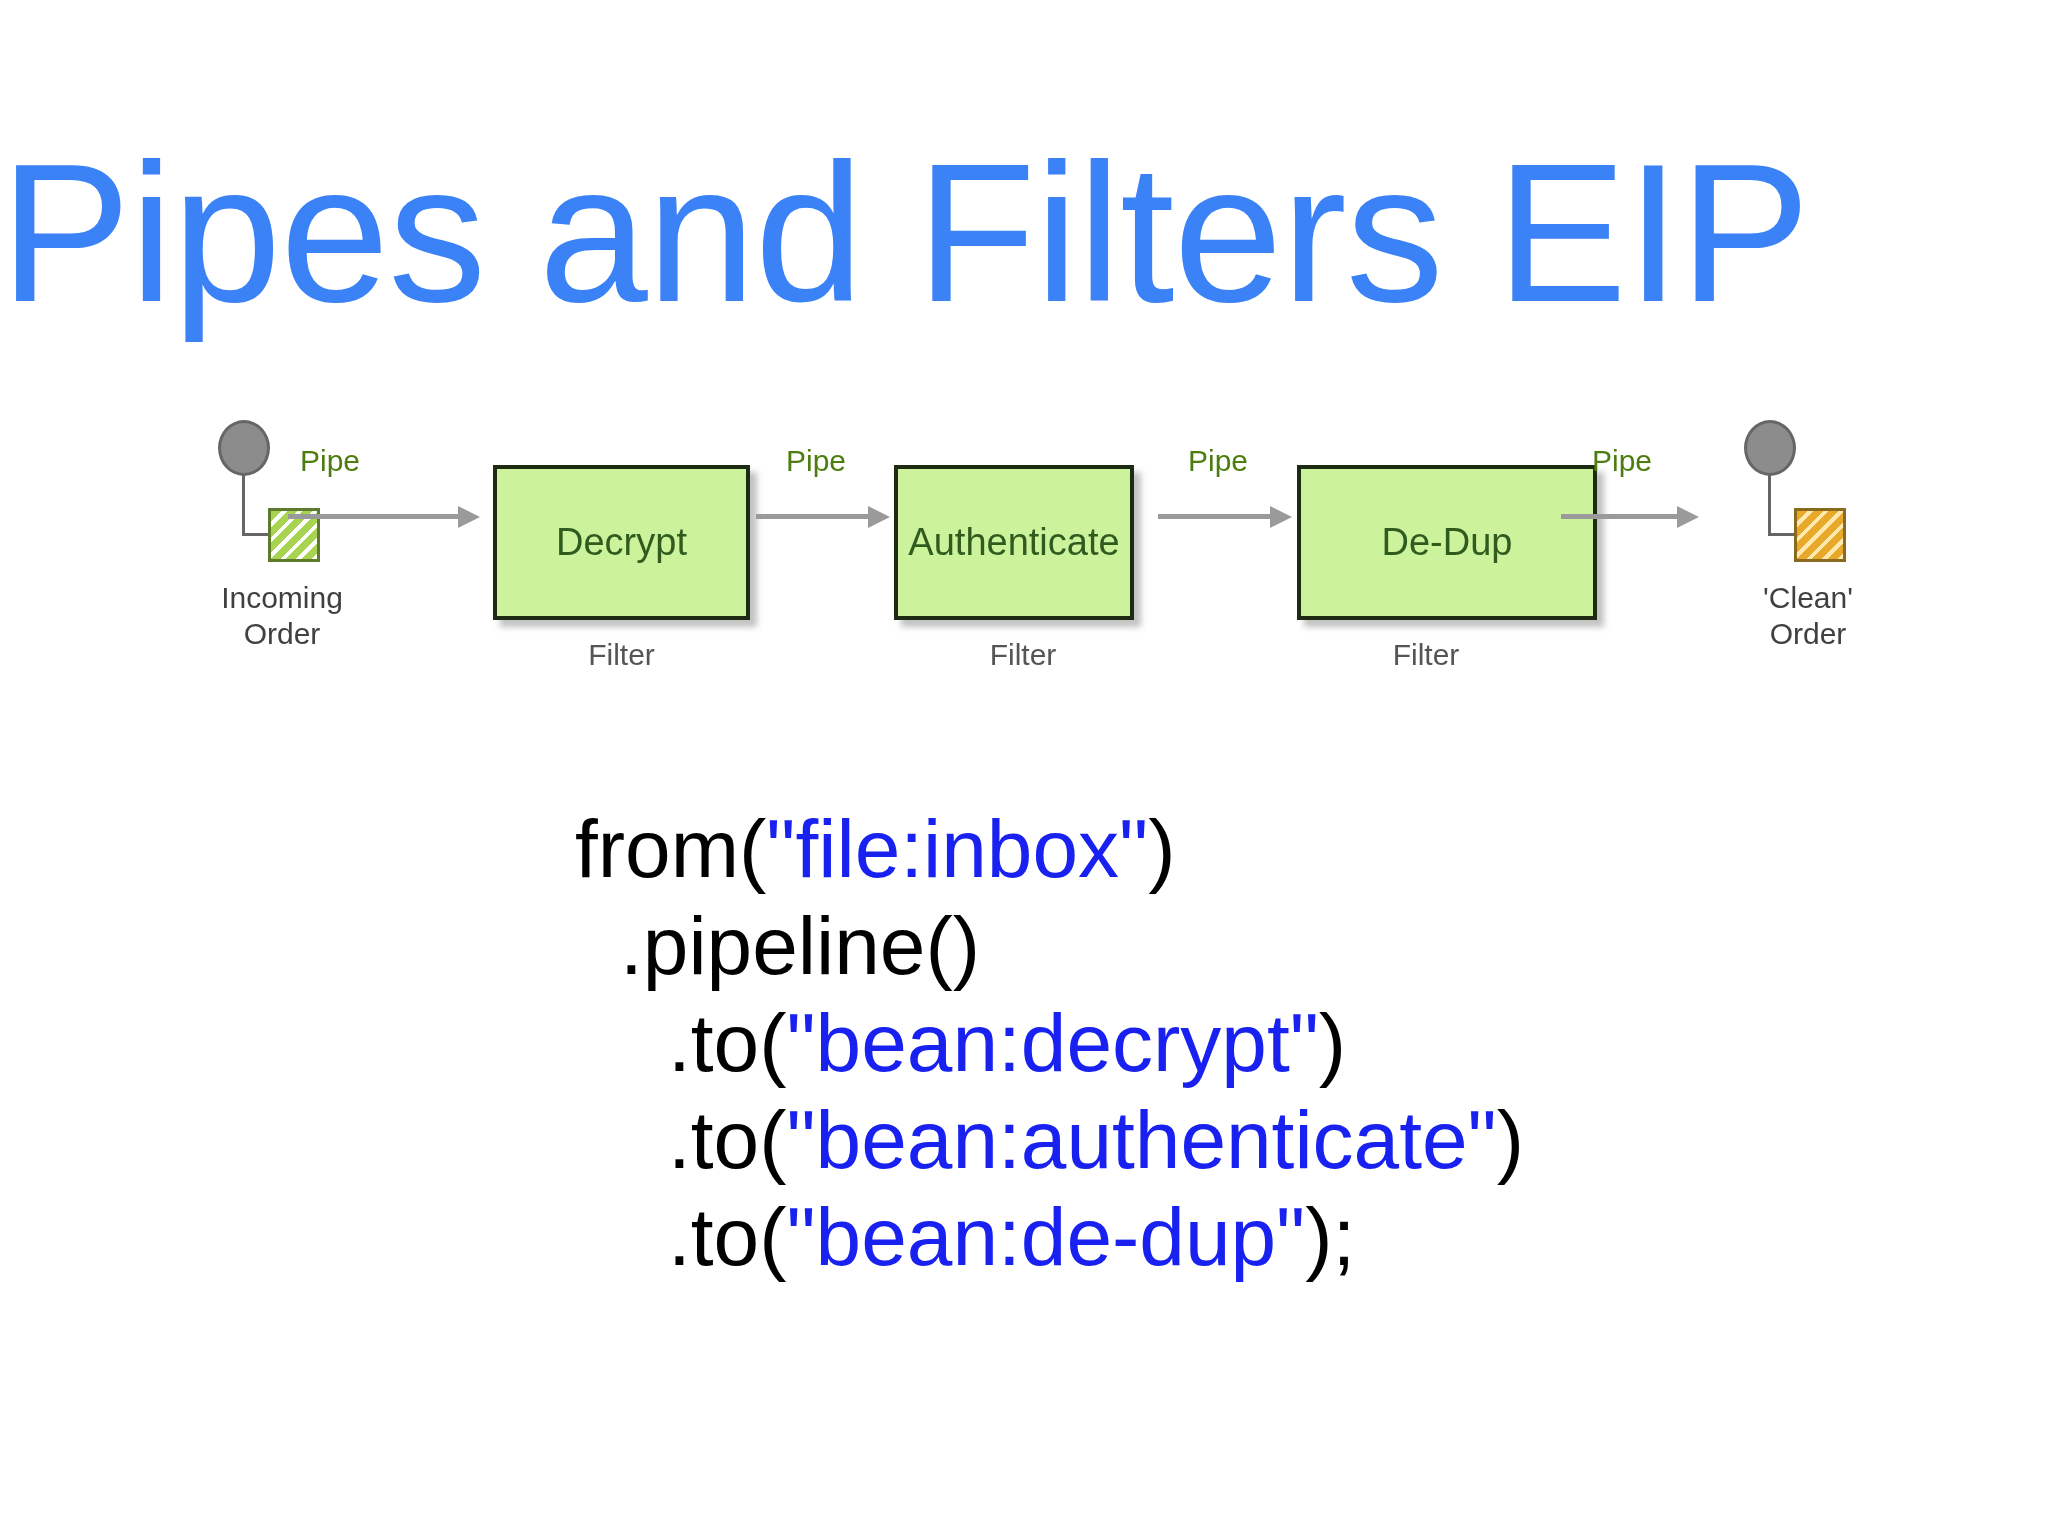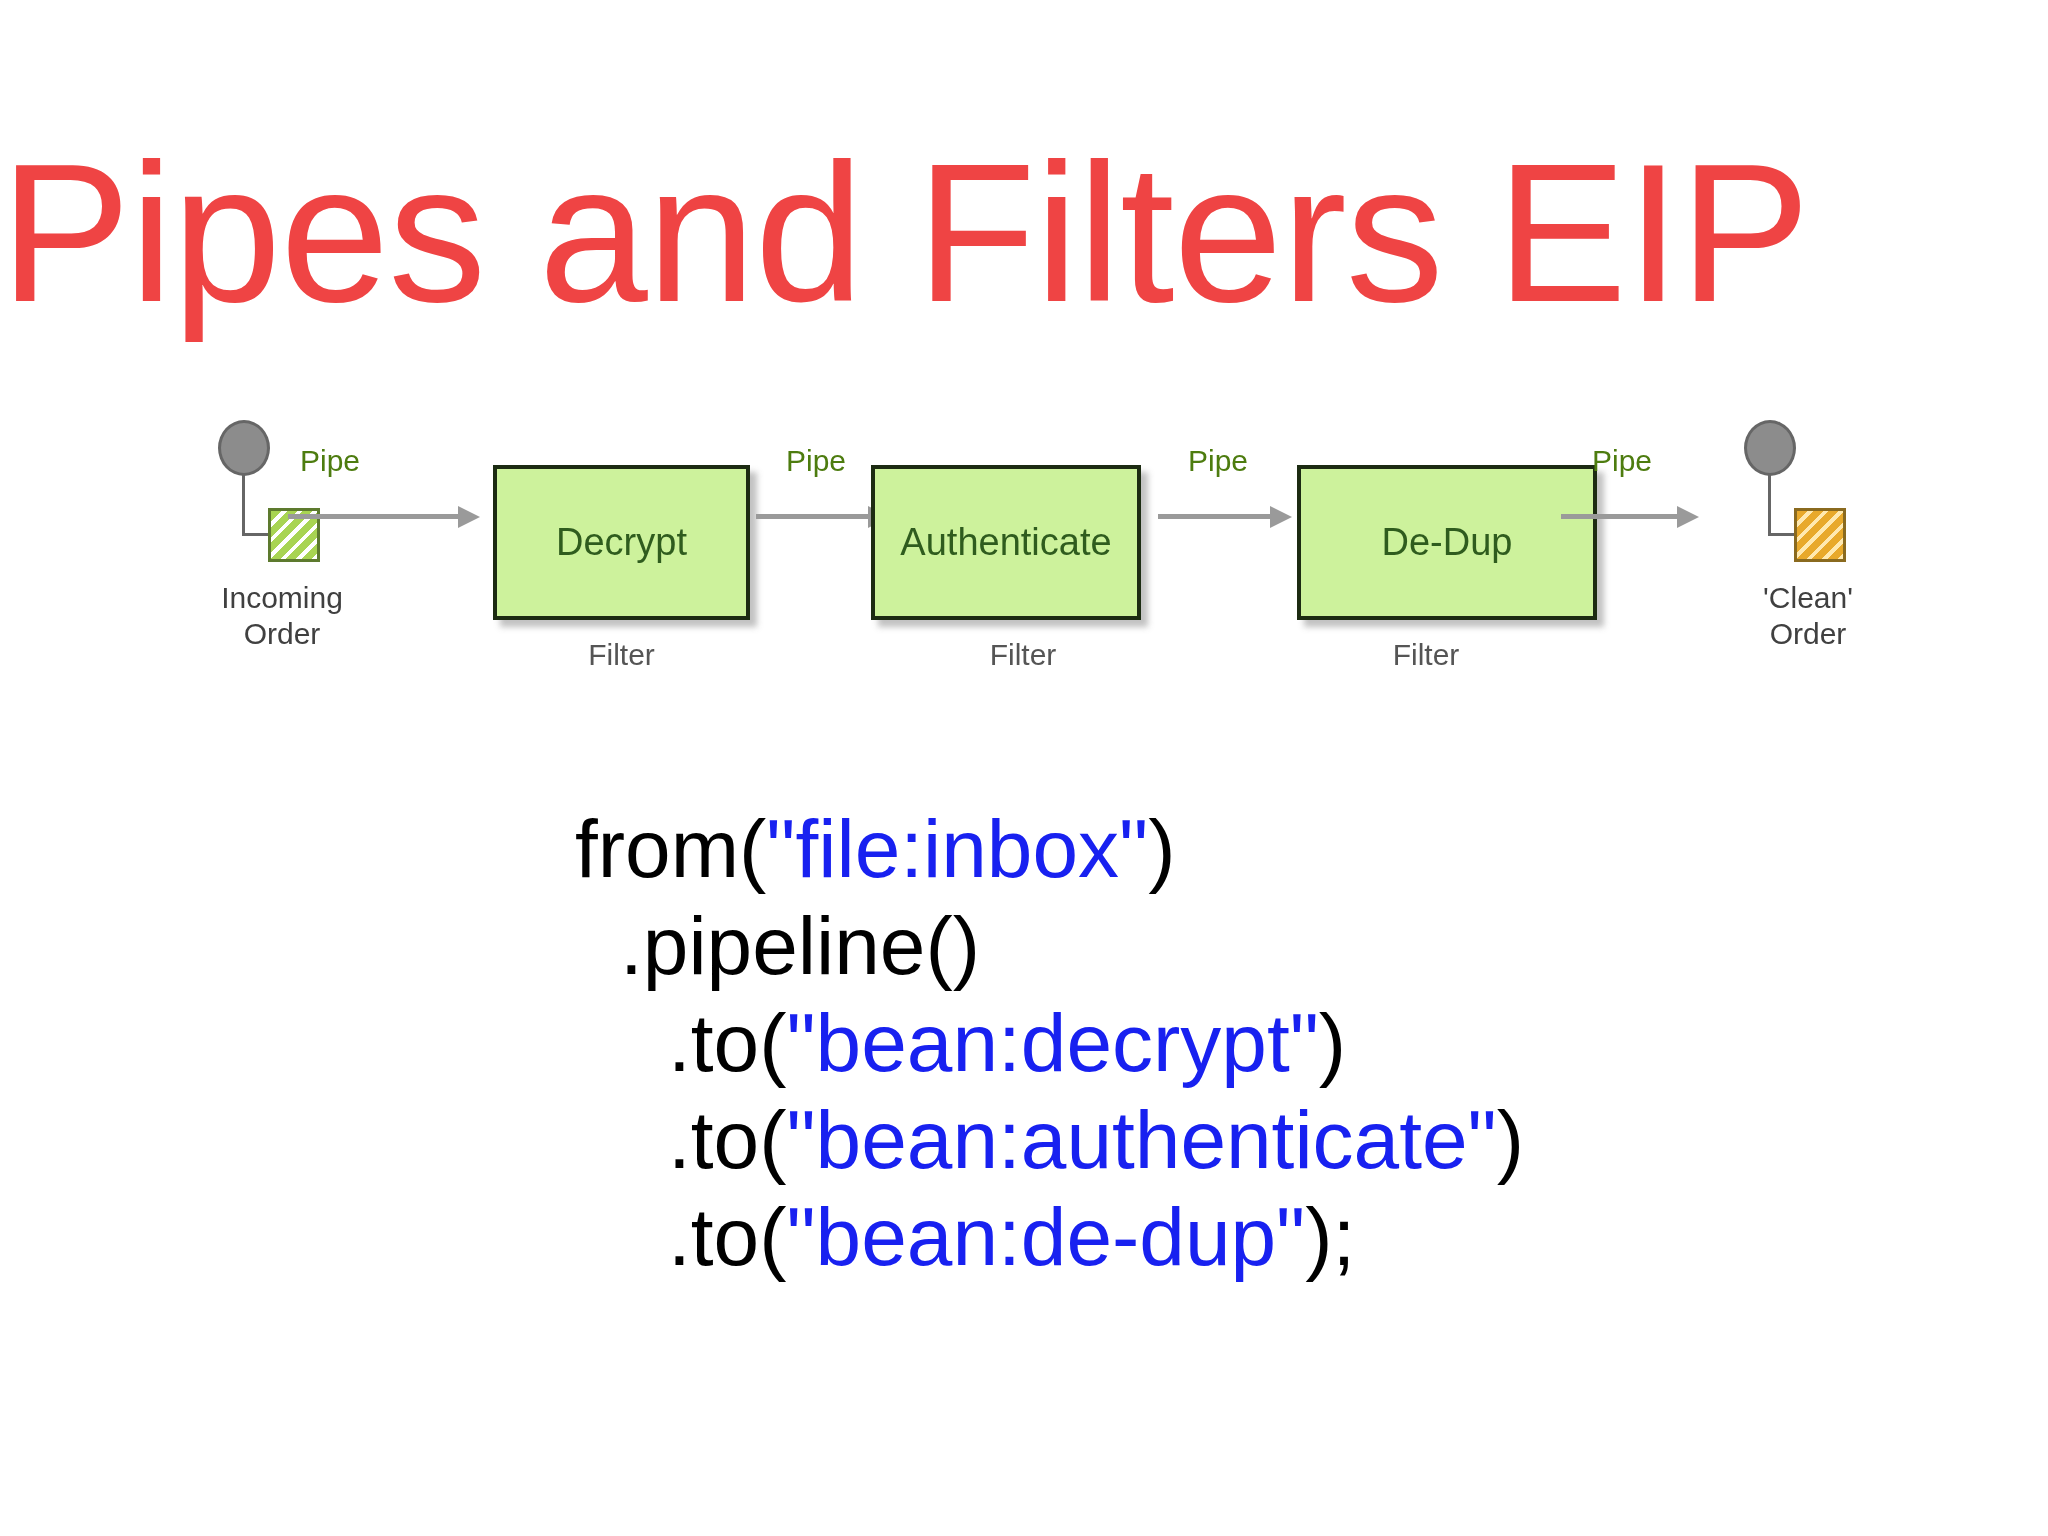--- a/index.html
+++ b/index.html
@@ -14,28 +14,27 @@
     overflow: hidden;
     font-family: "Liberation Sans", sans-serif;
     color: #000000;
   }
 
   
   #slide-title {
     position: absolute;
     left: 0;
     top: 136px;
-    width: 1696px;
-    text-align: center;
+    width: 2048px;
     font-family: "Liberation Sans", sans-serif;
     font-size: 196px;
     line-height: 1;
     font-weight: 400;
     letter-spacing: -1px;
-    color: #ef4444;
+    color: #3b82f6;
     white-space: nowrap;
   }
 
   
   #diagram {
     position: absolute;
     left: 0;
     top: 420px;
     width: 2048px;
     height: 300px;
@@ -216,21 +215,21 @@
     <span class="filter-name">Decrypt</span>
   </div>
   <div class="filter-caption" style="left:493px; width:257px;">Filter</div>
 
   <div class="pipe" style="left:756px; width:134px;">
     <div class="line"></div>
     <div class="head"></div>
   </div>
   <div class="pipe-label" style="left:786px; top:24px;">Pipe</div>
 
-  <div class="filter-box" style="left:871px; width:270px;">
+  <div class="filter-box" style="left:894px; width:240px;">
     <span class="filter-name">Authenticate</span>
   </div>
   <div class="filter-caption" style="left:894px; width:258px;">Filter</div>
 
   <div class="pipe" style="left:1158px; width:134px;">
     <div class="line"></div>
     <div class="head"></div>
   </div>
   <div class="pipe-label" style="left:1188px; top:24px;">Pipe</div>
 

